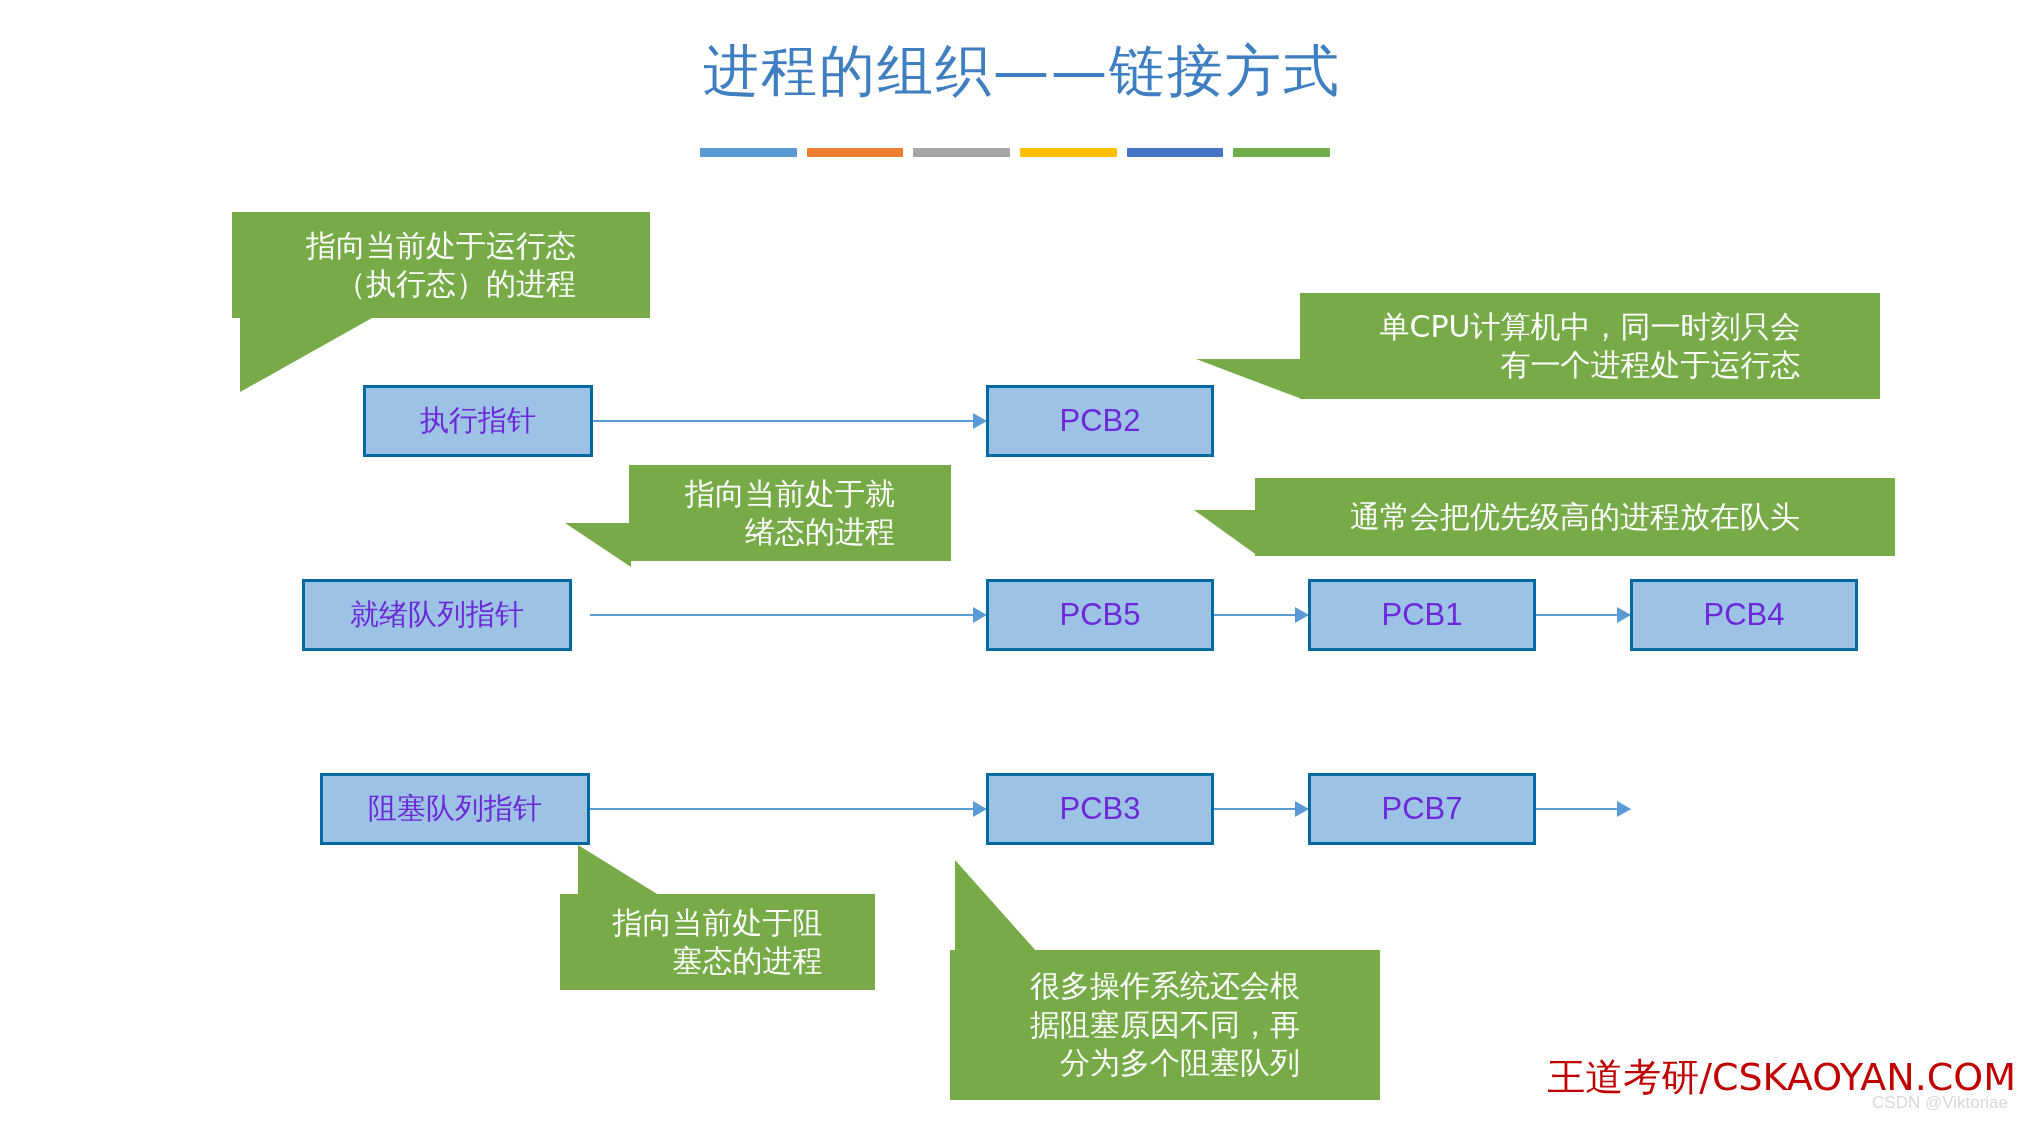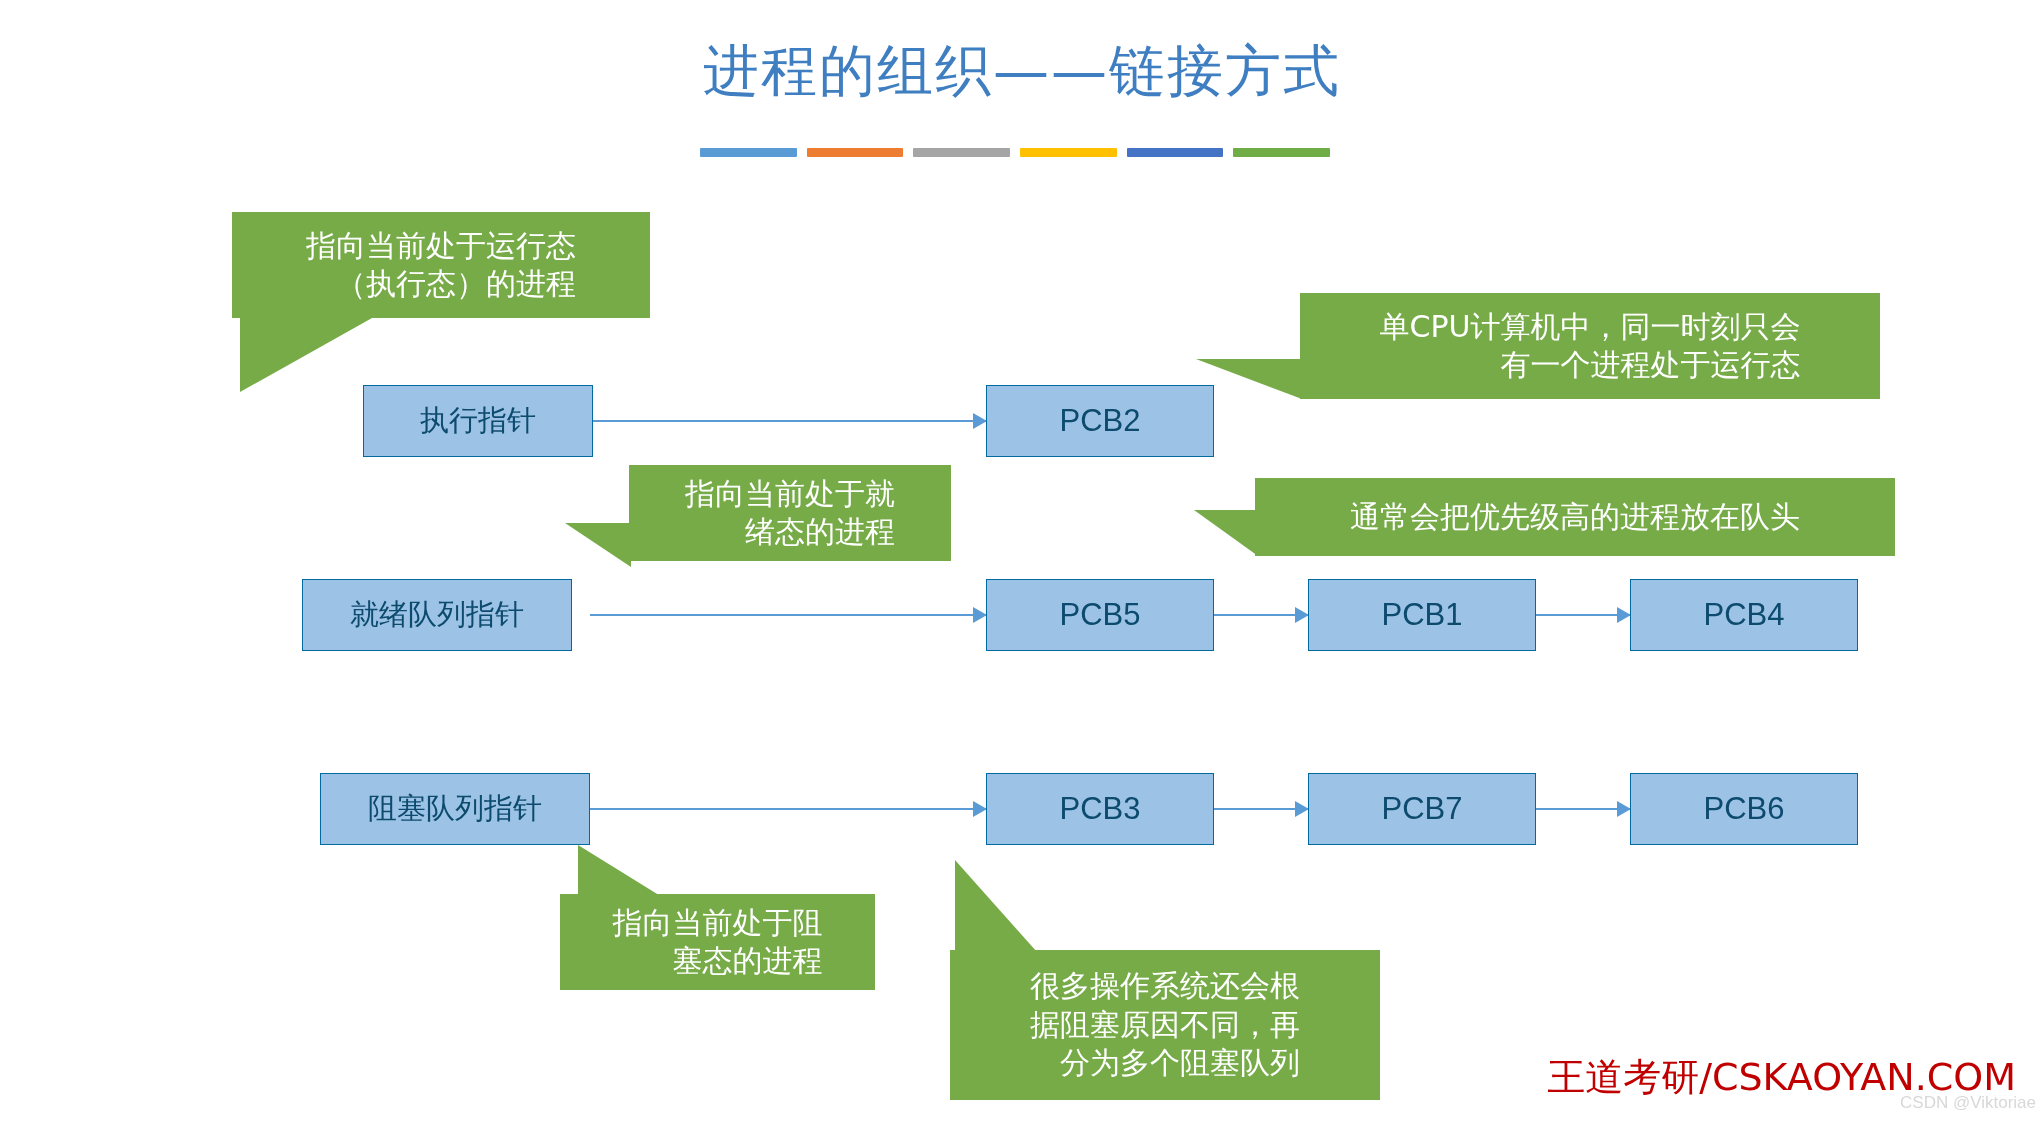--- a/index.html
+++ b/index.html
@@ -44,23 +44,23 @@
     flex: 1 1 0;
     height: 9px;
     display: block;
     border-radius: 1px;
   }
 
   
   .box {
     position: absolute;
     box-sizing: border-box;
-    border: 1px solid #0369a1;
+    border: 3px solid #0369a1;
     background: #9cc3e5;
-    color: #0c4a6e;
+    color: #6d28d9;
     display: flex;
     align-items: center;
     justify-content: center;
     font-size: 29px;
     font-family: "DejaVu Sans", "Liberation Sans", sans-serif;
   }
   .box.pcb {
     font-family: "Liberation Sans", sans-serif;
     font-size: 31px;
   }
@@ -110,21 +110,21 @@
     position: absolute;
     right: 28px;
     bottom: 18px;
     font-size: 38px;
     color: #c00000;
     font-family: "DejaVu Sans", "Liberation Sans", sans-serif;
     white-space: nowrap;
   }
   .wm-sub {
     position: absolute;
-    right: 8px;
+    right: 36px;
     bottom: 8px;
     font-size: 17px;
     color: #d8d8d8;
     white-space: nowrap;
     margin-left: 20px;
   }
 </style>
 </head>
 <body>
 
@@ -151,21 +151,20 @@
   <div class="box pcb" style="left:1308px; top:579px; width:228px; height:72px;">PCB1</div>
   <div class="conn" style="left:1536px; top:614px; width:94px;"></div>
   <div class="box pcb" style="left:1630px; top:579px; width:228px; height:72px;">PCB4</div>
 
   <div class="box" style="left:320px; top:773px; width:270px; height:72px;">阻塞队列指针</div>
   <div class="conn" style="left:590px; top:808px; width:396px;"></div>
   <div class="box pcb" style="left:986px; top:773px; width:228px; height:72px;">PCB3</div>
   <div class="conn" style="left:1214px; top:808px; width:94px;"></div>
   <div class="box pcb" style="left:1308px; top:773px; width:228px; height:72px;">PCB7</div>
   <div class="conn" style="left:1536px; top:808px; width:94px;"></div>
-  <div class="box pcb" style="left:1630px; top:773px; width:228px; height:72px;">PCB6</div>
 
   <div class="callout" style="left:232px; top:212px; width:418px; height:106px;">指向当前处于运行态
 （执行态）的进程</div>
   <div class="tail" style="left:240px; top:318px;
        border-left:0 solid transparent; border-right:132px solid transparent; border-top:74px solid #76ab48;"></div>
 
   <div class="callout" style="left:1300px; top:293px; width:580px; height:106px;">单CPU计算机中，同一时刻只会
 有一个进程处于运行态</div>
   <div class="tail" style="left:1196px; top:359px;
        border-top:0 solid transparent; border-bottom:40px solid transparent; border-right:106px solid #76ab48;"></div>

